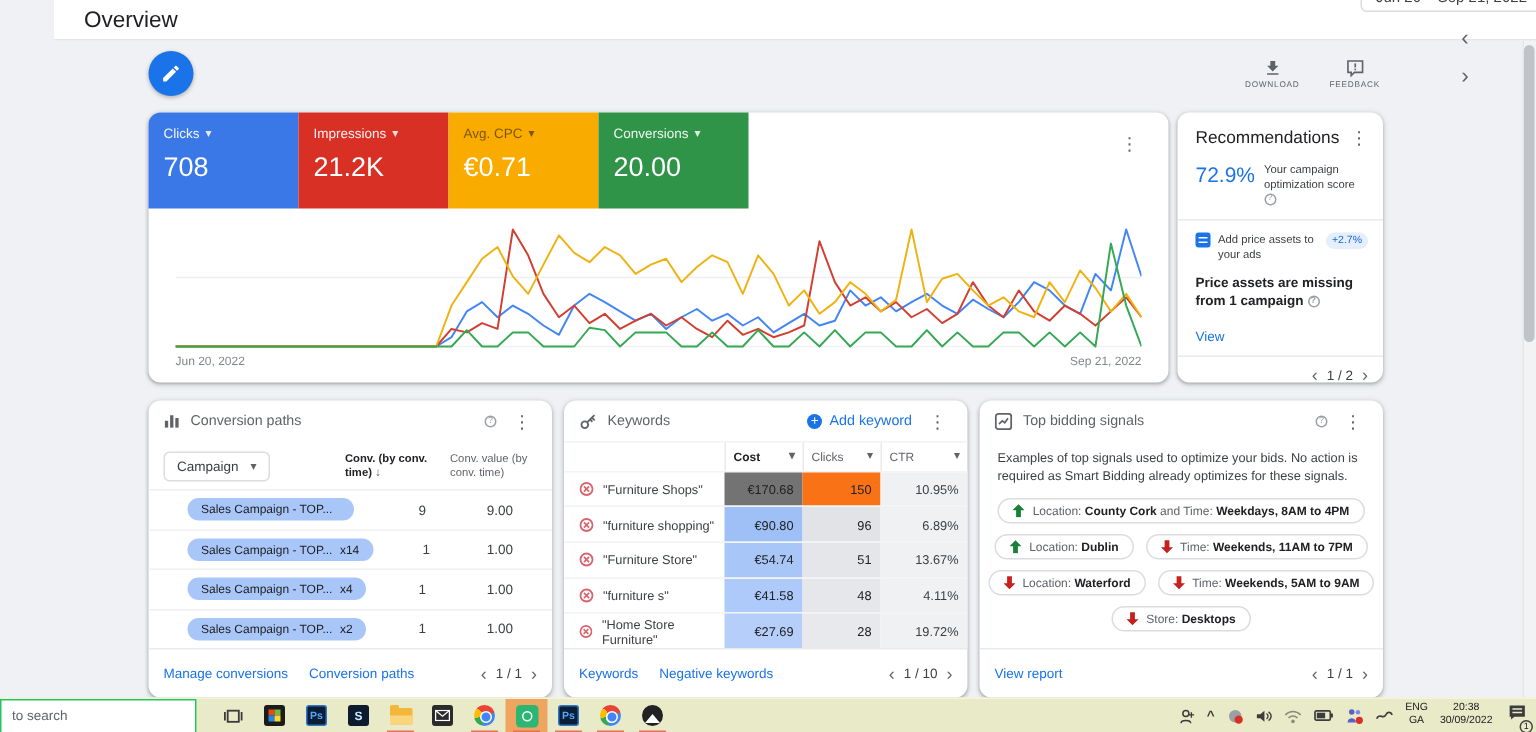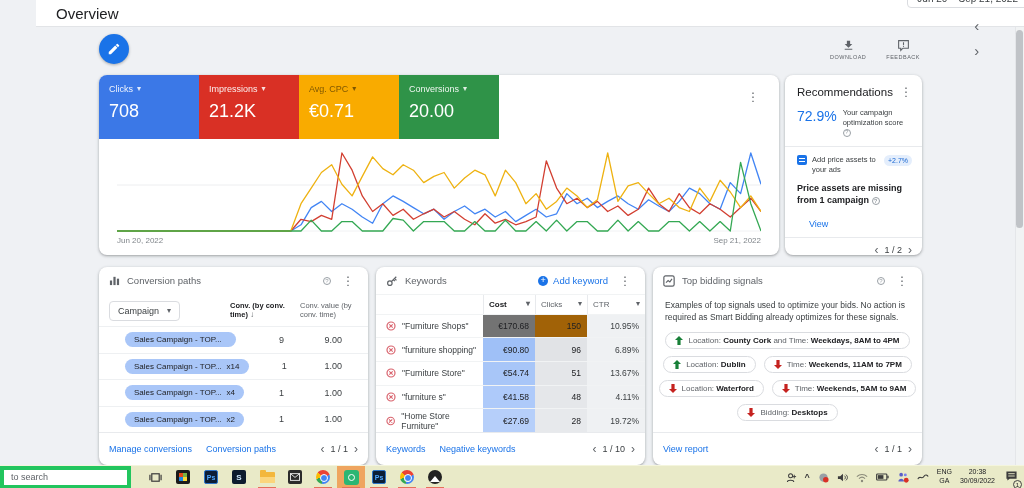--- a/index.html
+++ b/index.html
@@ -55,21 +55,21 @@
   .rec-score-label { font-size:7.5px; color:#3c4043; line-height:1.3; }
   .help { display:inline-flex; align-items:center; justify-content:center; width:8px; height:8px;
           border:1px solid #9aa0a6; border-radius:50%; font-size:6px; color:#9aa0a6; cursor:pointer; vertical-align:middle; }
   .rec-item { display:flex; align-items:flex-start; gap:5px; padding:8px 10px 0 12px; }
   .asset-icon { width:10px; height:10px; background:#1a73e8; border-radius:2px; flex:none; position:relative; }
   .asset-icon:after { content:""; position:absolute; left:2px; top:3px; width:6px; height:1px; background:#fff;
                       box-shadow:0 3px 0 #fff; }
   .rec-item-label { font-size:7.5px; color:#3c4043; line-height:1.3; flex:1; }
   .uplift { font-size:7px; color:#1967d2; background:#e4eefc; border-radius:8px; padding:2px 4px; flex:none; }
   .rec-desc { font-size:9px; color:#202124; font-weight:bold; line-height:1.4; padding:7px 12px 0 12px; }
-  .rec-view { font-size:9px; color:#1a73e8; padding:12px 12px 8px 24px; cursor:pointer; }
+  .rec-view { font-size:9px; color:#1a73e8; padding:12px 12px 8px 12px; cursor:pointer; }
   .rec-foot { margin-top:auto; border-top:1px solid #e8eaed; display:flex; justify-content:flex-end;
               align-items:center; padding:6px 10px; }
   .pager { display:flex; align-items:center; gap:6px; font-size:9px; color:#3c4043; }
   .pg-chev { font-size:12px; color:#5f6368; cursor:pointer; line-height:1; }
 
   
   .panel { top:267px; width:269px; height:198px; display:flex; flex-direction:column; }
   .panel-head { height:27px; display:flex; align-items:center; gap:7px; padding:0 10px; flex:none; }
   .panel-title { font-size:9.5px; color:#5f6368; flex:1; }
   .panel-foot { margin-top:auto; border-top:1px solid #e8eaed; height:25px; display:flex; align-items:center;
@@ -117,21 +117,21 @@
 
   
   .scrollbar { position:absolute; right:0; top:27px; width:9px; height:438px; background:#f1f3f4;
                border-left:1px solid #e4e6e9; }
   .scroll-thumb { position:absolute; right:1px; top:3px; width:7px; height:198px; background:#c0c3c7;
                   border-radius:4px; cursor:pointer; }
 
   
   .taskbar { position:absolute; left:0; bottom:0; width:1024px; height:23px; background:#e9eac8;
              border-top:1px solid #f4f5dd; display:flex; align-items:center; z-index:10; }
-  .tb-search { width:131px; height:23px; background:#fff; border:4px solid #22c55e; display:flex;
+  .tb-search { width:131px; height:23px; background:#fff; border:1px solid #22c55e; display:flex;
                align-items:center; padding-left:7px; font-size:9px; color:#5f6368; cursor:text; }
   .tb-apps { display:flex; align-items:center; margin-left:10px; height:23px; }
   .tb-app { position:relative; width:28px; height:23px; display:flex; align-items:center; justify-content:center; cursor:pointer; }
   .tb-app.active { background:#efa55f; }
   .tb-app.open:after { content:""; position:absolute; bottom:0; left:5px; right:5px; height:2px; background:#e4705a; }
   .sq { width:14px; height:14px; border-radius:2px; display:flex; align-items:center; justify-content:center; }
   .ps-sq { background:#0c1e36; border:1px solid #2e75c8; color:#4fa8ff; font-size:7px; font-weight:bold; }
   .s-sq { background:#0d1b2e; color:#cfe8ff; font-size:8px; font-weight:bold; }
   .store-sq { background:#1b1b1b; position:relative; }
   .store-grid { width:8px; height:8px; display:grid; grid-template-columns:4px 4px; }
@@ -365,21 +365,21 @@
     </div>
     <div class="kw-row">
       <span class="kw-name">
           <svg width="10" height="10" viewBox="0 0 10 10">
             <circle cx="5" cy="5" r="4" fill="none" stroke="#d9646e" stroke-width="1.2"></circle>
             <path d="M3.3 3.3 L6.7 6.7 M6.7 3.3 L3.3 6.7" stroke="#d9646e" stroke-width="1.1"></path>
           </svg>
           <span>"Furniture Shops"</span>
         </span>
       <span class="kw-cell" style="background-color: #737373;">€170.68</span>
-      <span class="kw-cell" style="background-color: #a16207;">150</span>
+      <span class="kw-cell" style="background-color: #f97316;">150</span>
       <span class="kw-cell ctr">10.95%</span>
     </div>
     <div class="kw-row">
       <span class="kw-name">
           <svg width="10" height="10" viewBox="0 0 10 10">
             <circle cx="5" cy="5" r="4" fill="none" stroke="#d9646e" stroke-width="1.2"></circle>
             <path d="M3.3 3.3 L6.7 6.7 M6.7 3.3 L3.3 6.7" stroke="#d9646e" stroke-width="1.1"></path>
           </svg>
           <span>"furniture shopping"</span>
         </span>
@@ -480,21 +480,21 @@
               <path d="M5 11 L0 6 H3 V0 H7 V6 H10 Z" fill="#c5221f"></path>
             </svg>
           <span><span>Time:</span> <b>Weekends, 5AM to 9AM</b></span>
         </span>
       </div>
       <div class="bs-prow">
         <span class="pill">
           <svg width="8" height="9" viewBox="0 0 10 11">
               <path d="M5 11 L0 6 H3 V0 H7 V6 H10 Z" fill="#c5221f"></path>
             </svg>
-          <span><span>Bidding:</span> <b>Desktops</b></span>
+          <span><span>Store:</span> <b>Desktops</b></span>
         </span>
       </div>
     </div>
     <div class="panel-foot">
       <span class="foot-link">View report</span>
       <div class="pager">
         <span class="pg-chev">‹</span>
         <span>1 / 1</span>
         <span class="pg-chev">›</span>
       </div>

